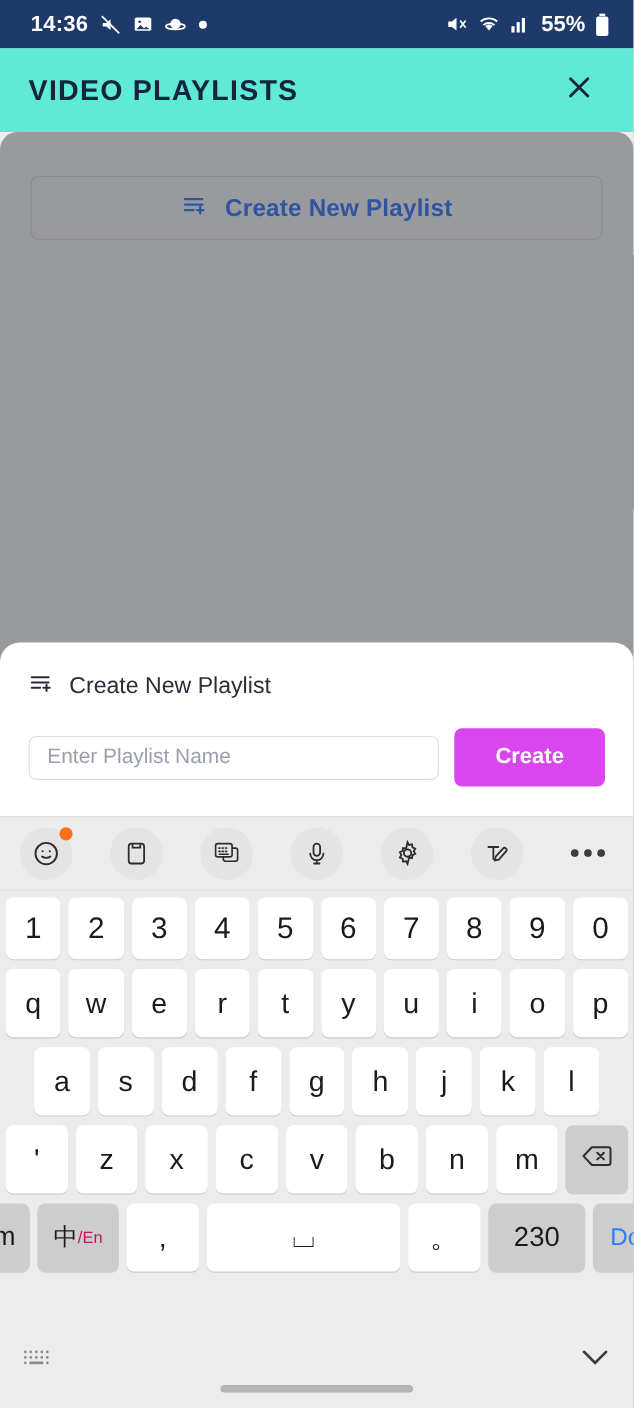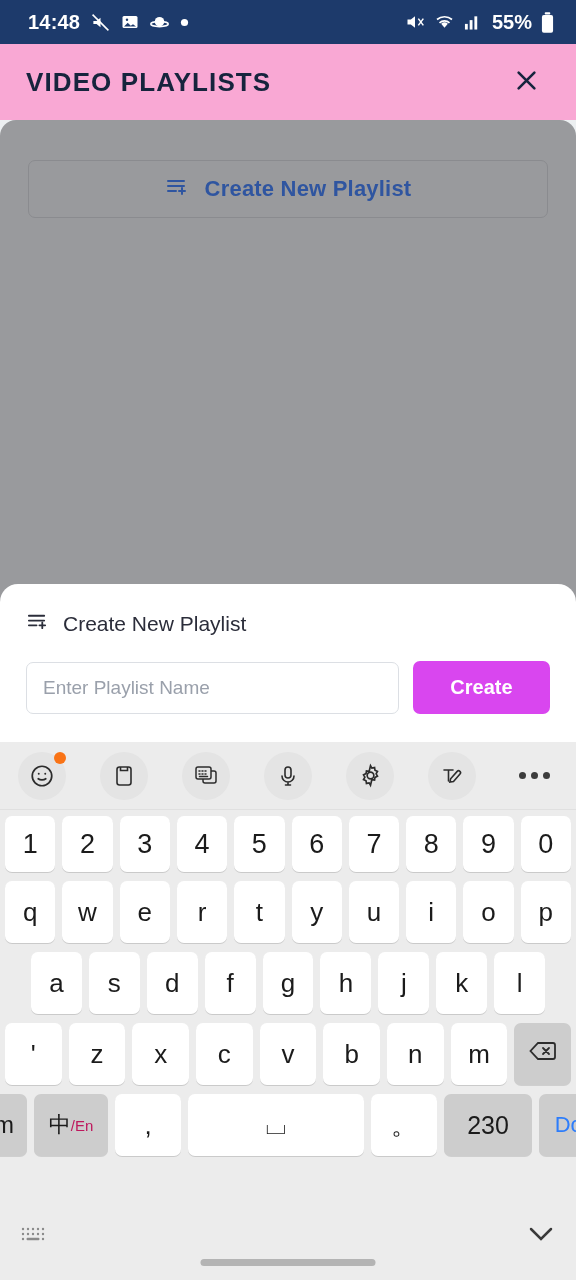--- a/index.html
+++ b/index.html
@@ -17,21 +17,21 @@
     padding:0 22px 0 28px;
   }
   .status-left{ display:flex; align-items:center; gap:11px; }
   .status-right{ display:flex; align-items:center; gap:9px; }
   .clock{ font-size:20px; font-weight:600; letter-spacing:.2px; }
   .sicon{ display:inline-flex; align-items:center; justify-content:center; }
   .batt-txt{ font-size:20px; font-weight:600; margin-left:2px; }
 
   
   .app-header{
-    height:76px; background:#f9a8d4;
+    height:76px; background:#5eead4;
     display:flex; align-items:center; justify-content:space-between;
     padding:0 28px 0 26px;
   }
   .app-title{
     font-size:26px; font-weight:700; letter-spacing:1.1px;
     color:#16243d;
   }
   .close-btn{ width:44px; height:44px; display:flex; align-items:center; justify-content:center; }
 
   
@@ -56,21 +56,21 @@
   .sheet{
     position:absolute; left:0; right:0; top:584px; height:158px;
     background:#ffffff;
     border-top-left-radius:18px; border-top-right-radius:18px;
     padding:26px 26px 0 26px;
   }
   .sheet-head{ display:flex; align-items:center; gap:14px; }
   .sheet-title{ font-size:21px; color:#2b2d3a; }
   .sheet-form{ display:flex; align-items:center; gap:14px; margin-top:24px; }
   .name-input{
-    flex:1; height:52px; border:1px solid #dcdfe4; border-radius:7px;
+    flex:1; height:40px; border:1px solid #dcdfe4; border-radius:7px;
     padding:0 16px; font-size:19px; color:#2b2d3a;
     font-family:"Liberation Sans", sans-serif; background:#fff;
   }
   .name-input::placeholder{ color:#9aa0ab; }
   .create-submit{
     width:137px; height:53px; border:none; border-radius:7px;
     background:#d946ef; color:#ffffff; font-size:20px; font-weight:700;
     font-family:"Liberation Sans", sans-serif; cursor:default;
   }
 
@@ -131,21 +131,21 @@
     width:175px; height:7px; border-radius:4px; background:#b4b4b4;
   }
 </style>
 </head>
 <body>
 
 <div class="screen">
 
   <div class="status-bar">
     <div class="status-left">
-      <span class="clock">14:48</span>
+      <span class="clock">14:36</span>
       <span class="sicon">
         <svg width="19" height="19" viewBox="0 0 24 24" fill="#fff">
           <path d="M3 10v4h4l5 4V6L7 10H3z"></path>
           <path d="M2 2l20 20" stroke="#fff" stroke-width="2"></path>
         </svg>
       </span>
       <span class="sicon">
         <svg width="18" height="18" viewBox="0 0 24 24" fill="#fff">
           <rect x="2" y="4" width="20" height="16" rx="2"></rect>
           <circle cx="8" cy="9" r="1.6" fill="#1d3a6b"></circle>

